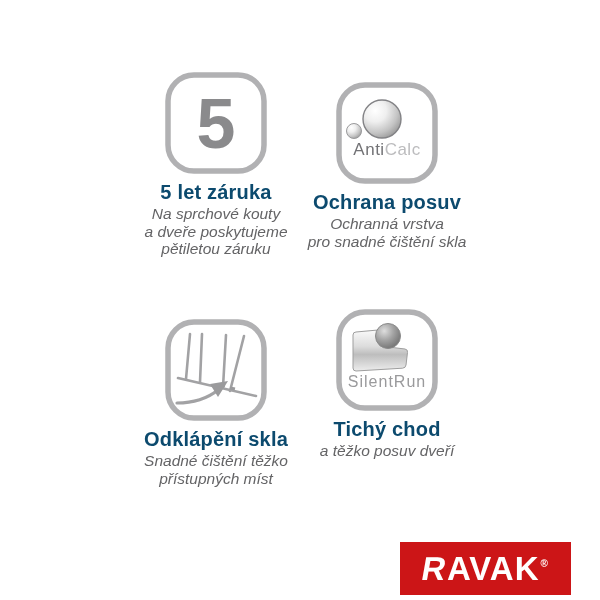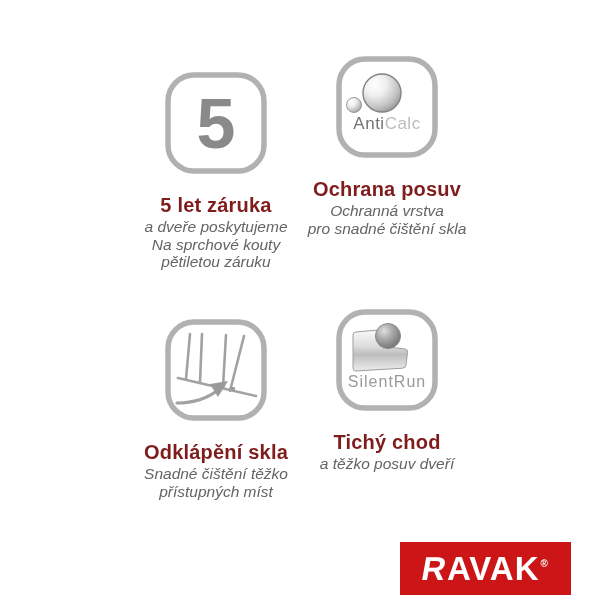--- a/index.html
+++ b/index.html
@@ -2,21 +2,21 @@
 <html><head>
 <meta charset="utf-8">
 <style>
   html,body { margin:0; padding:0; background:#ffffff; }
   .stage {
     position:relative; width:600px; height:600px; background:#ffffff;
     font-family:"Liberation Sans", sans-serif; overflow:hidden;
   }
   .feature { position:absolute; width:210px; text-align:center; }
   .pos-tl { left:111px; top:71px; }
-  .pos-tr { left:282px; top:55px; }
+  .pos-tr { left:282px; top:81px; }
   .pos-bl { left:111px; top:318px; }
   .pos-br { left:282px; top:308px; }
 
   .icon-box { width:104px; height:104px; margin:0 auto; }
   .icon-box svg { display:block; width:104px; height:104px; }
 
   .frame { fill:none; stroke:#b1b1b3; stroke-width:5.5; }
 
   .five-digit {
     font-family:"Liberation Sans", sans-serif; font-weight:bold;
@@ -32,22 +32,22 @@
     fill:#9a9a9c; letter-spacing:1px;
   }
   .tilt-line { stroke:#a2a2a4; stroke-width:2.6; stroke-linecap:round; fill:none; }
   .tilt-tick { stroke:#9a9a9c; stroke-width:3.2; stroke-linecap:butt; }
   .tilt-arrow-shaft { stroke:#a2a2a4; stroke-width:3.2; stroke-linecap:round; fill:none; }
   .tilt-arrow-head { fill:#9a9a9c; }
   .block-shape { stroke:#9e9e9e; stroke-width:1; stroke-linejoin:round; }
   .wheel { stroke:#8a8a8a; stroke-width:1; }
 
   .f-title {
-    margin-top:20px; font-size:20px; font-weight:bold;
-    color:#7f1d1d; letter-spacing:0.2px; line-height:21px;
+    margin-top:7px; font-size:20px; font-weight:bold;
+    color:#0c4a6e; letter-spacing:0.2px; line-height:21px;
   }
   .f-sub {
     margin-top:2px; font-size:15.5px; font-style:italic;
     color:#646466; line-height:17.5px;
   }
 
   .logo {
     position:absolute; left:400px; top:542px; width:171px; height:53px;
     background:#cc1517; display:flex; align-items:center; justify-content:center;
   }
@@ -65,22 +65,22 @@
 
   <div class="feature pos-tl">
     <div class="icon-box">
       <svg viewBox="0 0 104 104" aria-hidden="true">
         <rect class="frame" x="4" y="4" width="96" height="96" rx="26"></rect>
         <text class="five-digit" x="52" y="77" text-anchor="middle">5</text>
       </svg>
     </div>
     <div class="f-title">5 let záruka</div>
     <div class="f-sub">
+      <div>Na sprchové kouty</div>
       <div>a dveře poskytujeme</div>
-      <div>Na sprchové kouty</div>
       <div>pětiletou záruku</div>
     </div>
   </div>
 
   <div class="feature pos-tr">
     <div class="icon-box">
       <svg viewBox="0 0 104 104" aria-hidden="true">
         <defs>
           <radialGradient id="sphereGrad" cx="32%" cy="28%" r="85%">
             <stop offset="0%" stop-color="#ffffff"></stop>

